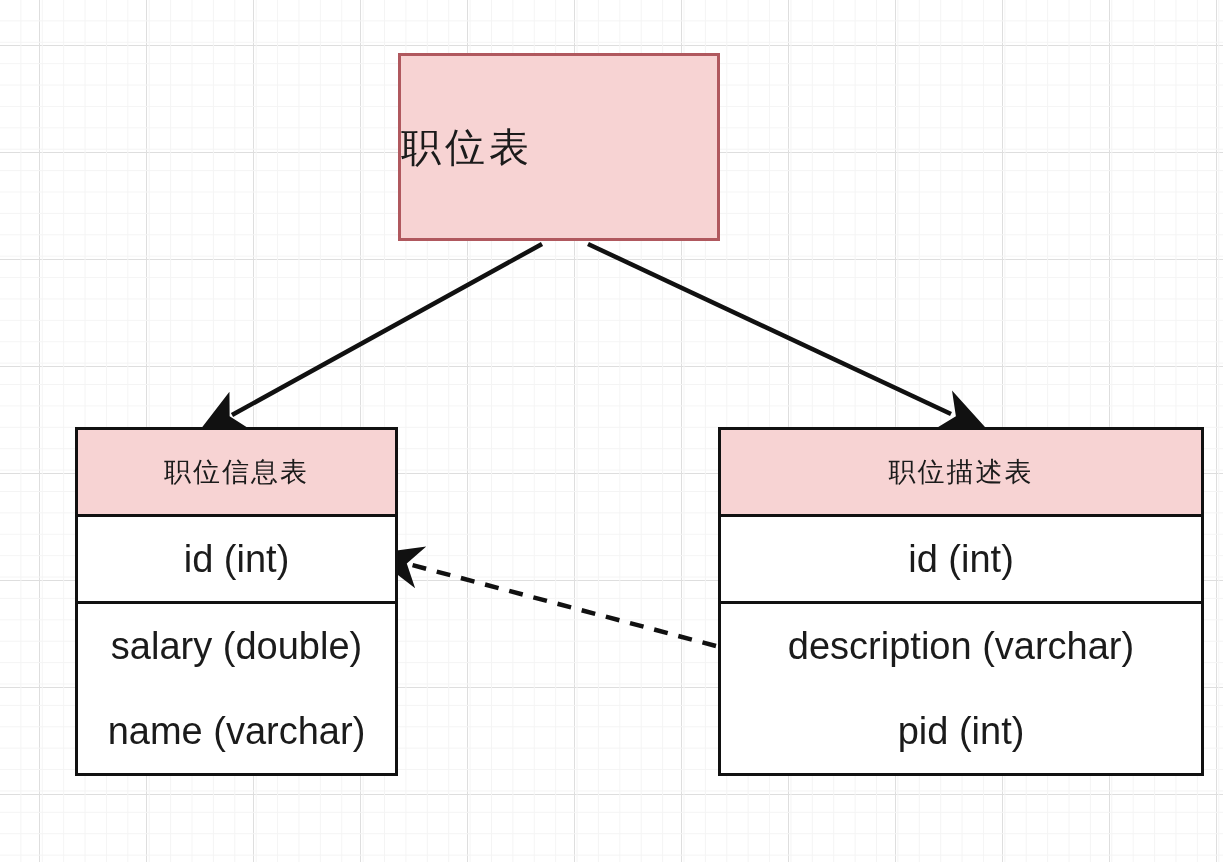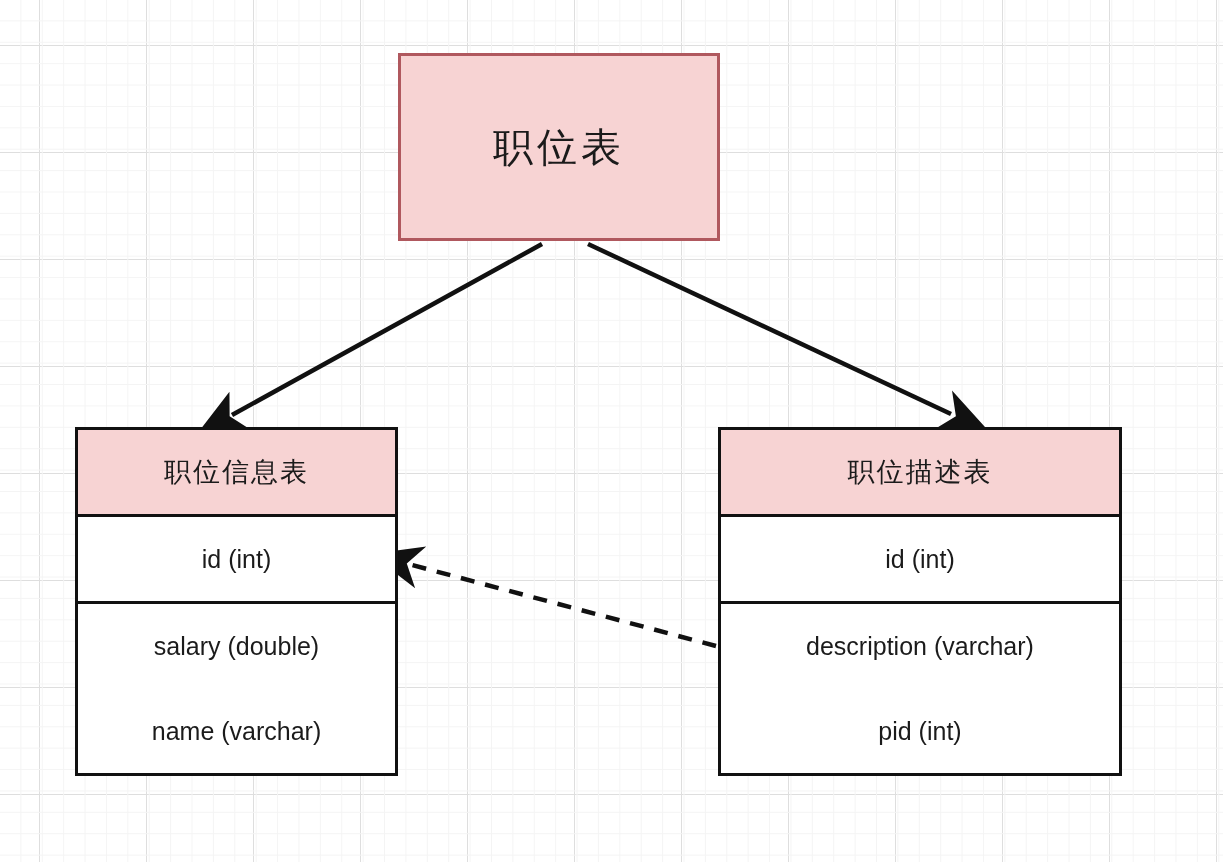--- a/index.html
+++ b/index.html
@@ -32,39 +32,39 @@
     position: absolute;
     left: 398px;
     top: 53px;
     width: 322px;
     height: 188px;
     background: #f7d3d3;
     border: 3px solid #b0585e;
     box-sizing: border-box;
     display: flex;
     align-items: center;
-    justify-content: center;
+    justify-content: flex-start;
   }
   .root-box .root-label {
     font-family: "DejaVu Serif", "Liberation Serif", serif;
     font-size: 40px;
     color: #1b1b1b;
     letter-spacing: 4px;
     line-height: 1;
   }
 
   
   .table-box {
     position: absolute;
     box-sizing: border-box;
     border: 3px solid #111111;
     background: #ffffff;
   }
   .table-box.left  { left: 75px;  top: 427px; width: 323px; height: 349px; }
-  .table-box.right { left: 718px; top: 427px; width: 404px; height: 349px; }
+  .table-box.right { left: 718px; top: 427px; width: 486px; height: 349px; }
 
   .table-header {
     height: 87px;
     background: #f7d3d3;
     border-bottom: 3px solid #111111;
     display: flex;
     align-items: center;
     justify-content: center;
     box-sizing: border-box;
     font-family: "DejaVu Serif", "Liberation Serif", serif;
@@ -74,21 +74,21 @@
   }
   .table-row {
     height: 87px;
     border-bottom: 3px solid #111111;
     display: flex;
     align-items: center;
     justify-content: center;
     box-sizing: border-box;
     background: #ffffff;
     font-family: "Liberation Sans", "DejaVu Sans", sans-serif;
-    font-size: 25px;
+    font-size: 38px;
     color: #1b1b1b;
   }
   .table-row.last { border-bottom: none; height: 85px; }
 
   
   #connectors {
     position: absolute;
     left: 0;
     top: 0;
     width: 1223px;

